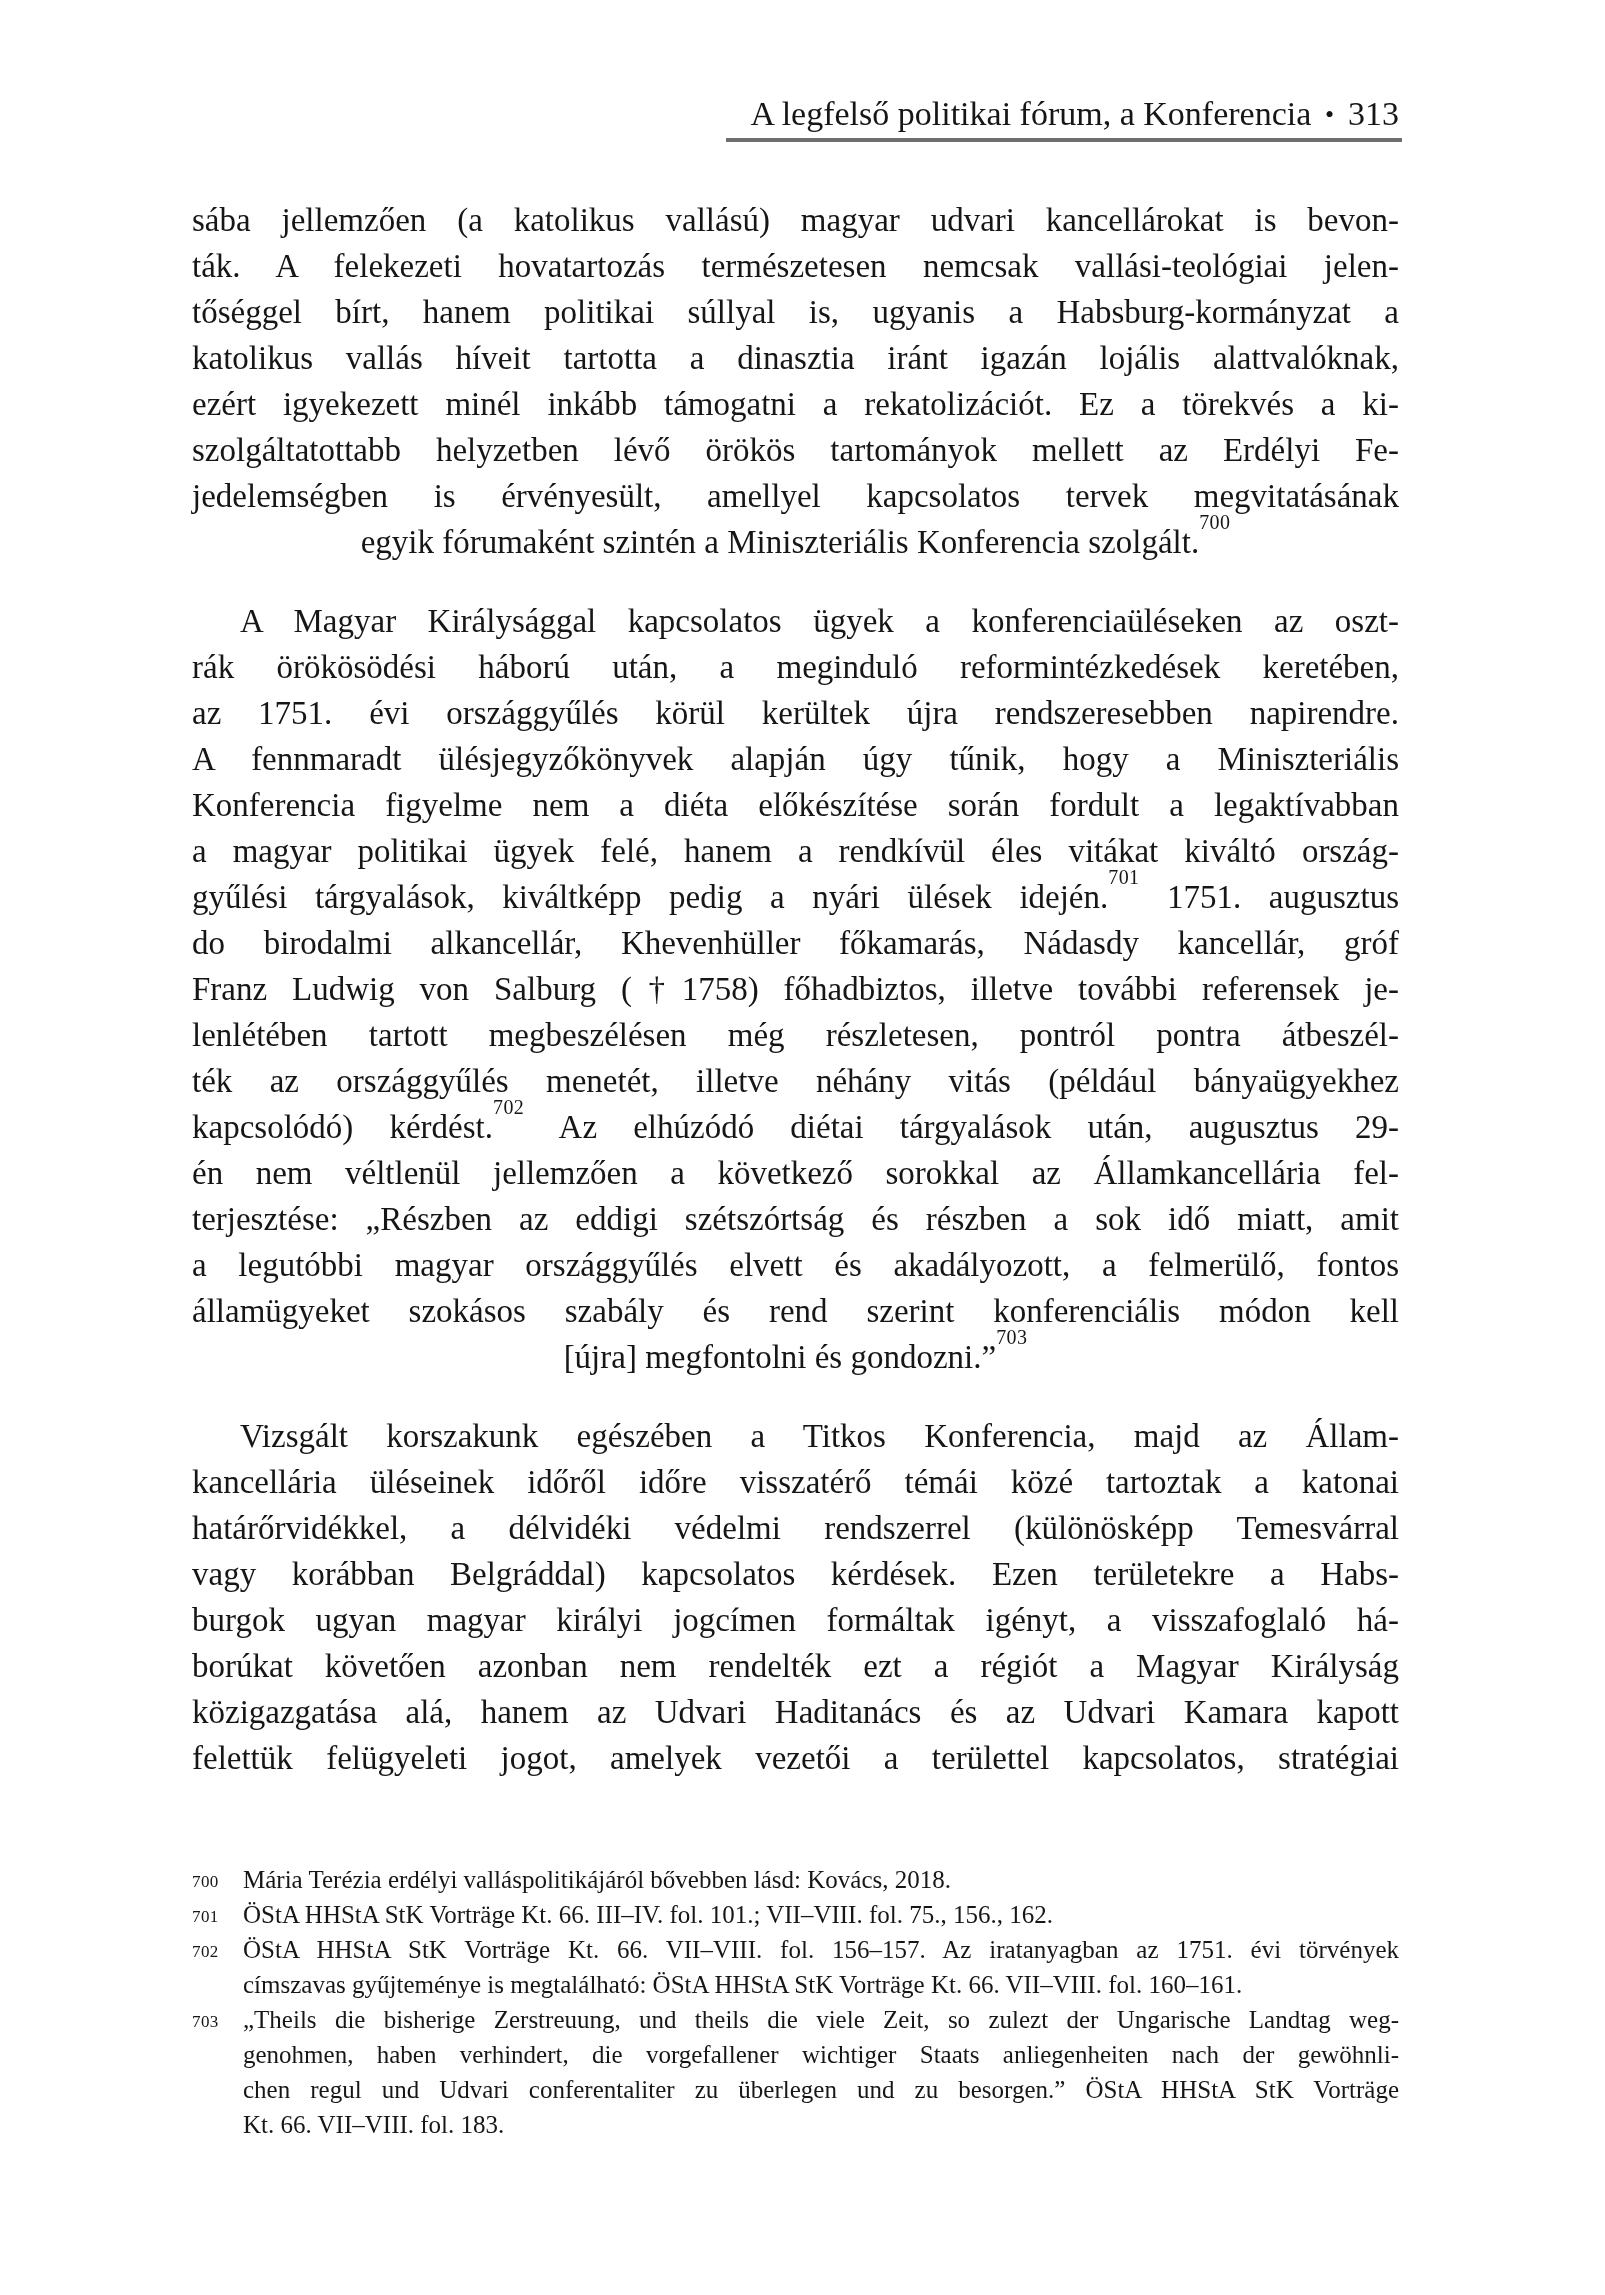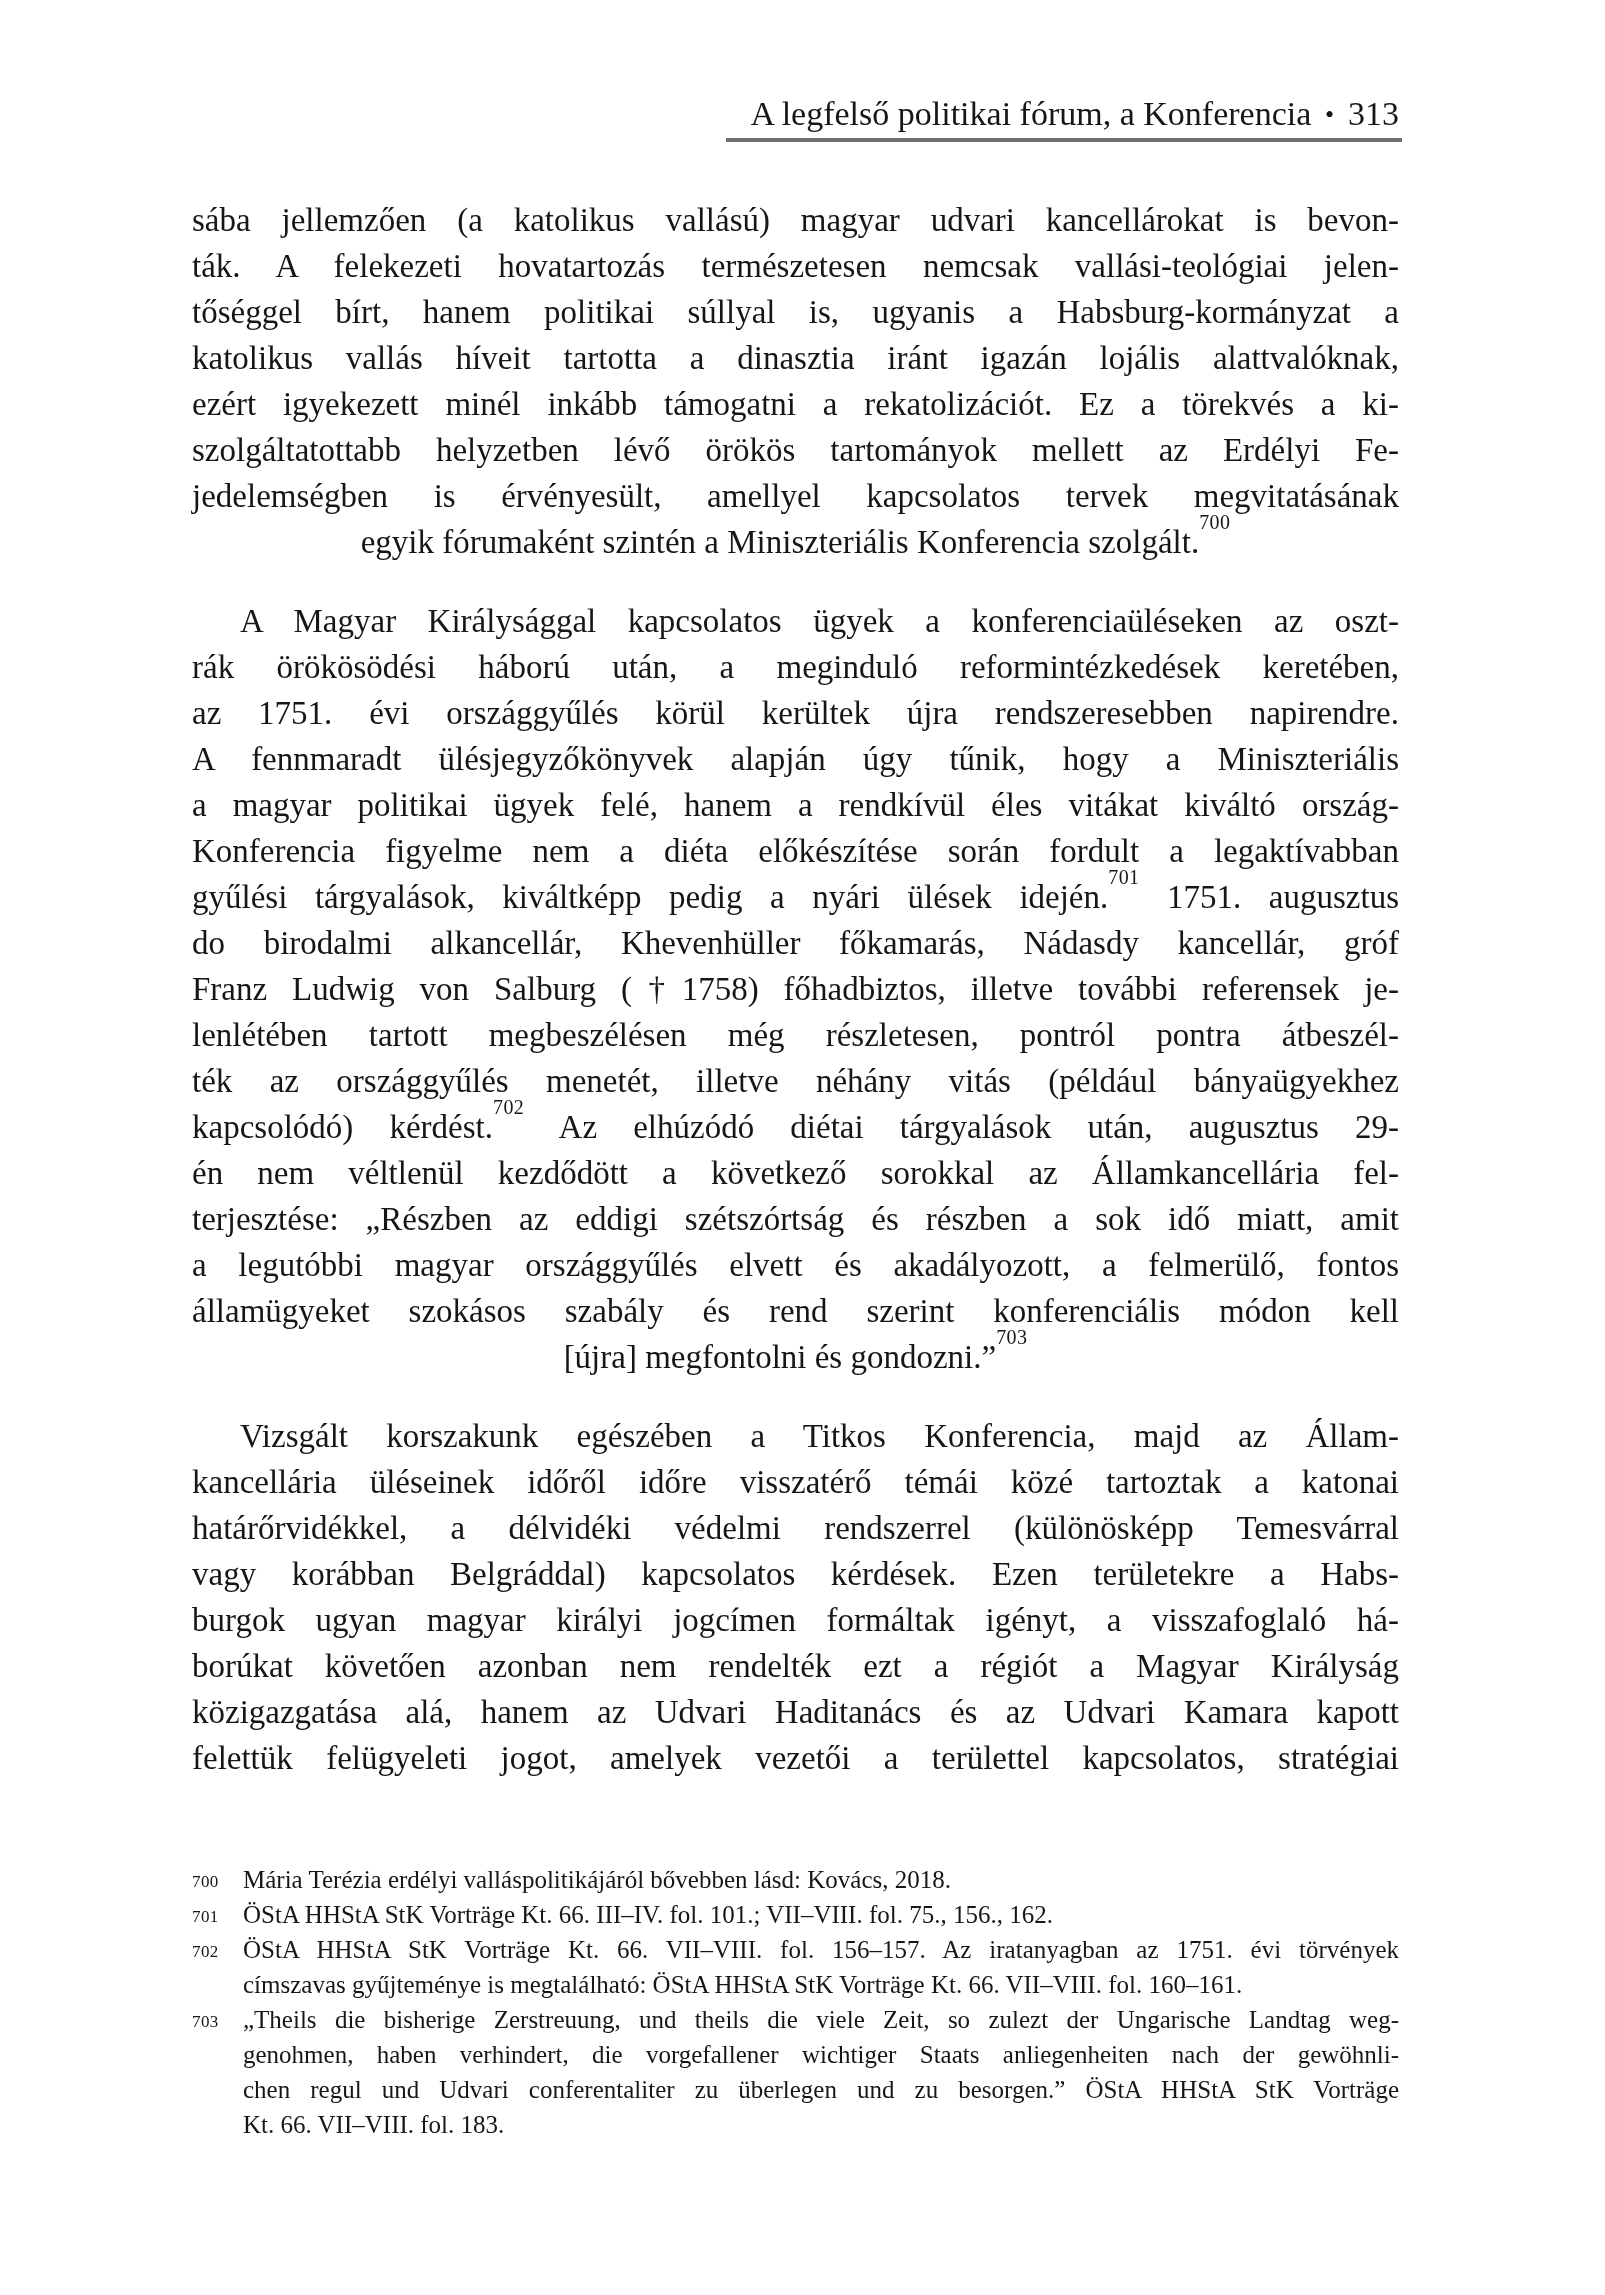--- a/index.html
+++ b/index.html
@@ -80,29 +80,29 @@
       <div class="line">jedelemségben is érvényesült, amellyel kapcsolatos tervek megvitatásának</div>
       <div class="line pl"><span>egyik fórumaként szintén a Miniszteriális Konferencia szolgált.</span><sup class="fnref">700</sup></div>
     <p></p>
 
     <p class="para">
       </p>
       <div class="line ind">A Magyar Királysággal kapcsolatos ügyek a konferenciaüléseken az oszt-</div>
       <div class="line">rák örökösödési háború után, a meginduló reformintézkedések keretében,</div>
       <div class="line">az 1751. évi országgyűlés körül kerültek újra rendszeresebben napirendre.</div>
       <div class="line">A fennmaradt ülésjegyzőkönyvek alapján úgy tűnik, hogy a Miniszteriális</div>
+      <div class="line">Konferencia figyelme nem a diéta előkészítése során fordult a legaktívabban</div>
       <div class="line">a magyar politikai ügyek felé, hanem a rendkívül éles vitákat kiváltó ország-</div>
-      <div class="line">Konferencia figyelme nem a diéta előkészítése során fordult a legaktívabban</div>
       <div class="line"><span>gyűlési tárgyalások, kiváltképp pedig a nyári ülések idején.</span><sup class="fnref">701</sup><span> 1751. augusztus</span></div>
       <div class="line">do birodalmi alkancellár, Khevenhüller főkamarás, Nádasdy kancellár, gróf</div>
       <div class="line">Franz Ludwig von Salburg (†1758) főhadbiztos, illetve további referensek je-</div>
       <div class="line">lenlétében tartott megbeszélésen még részletesen, pontról pontra átbeszél-</div>
       <div class="line">ték az országgyűlés menetét, illetve néhány vitás (például bányaügyekhez</div>
       <div class="line"><span>kapcsolódó) kérdést.</span><sup class="fnref">702</sup><span> Az elhúzódó diétai tárgyalások után, augusztus 29-</span></div>
-      <div class="line">én nem véltlenül kezdődött a következő sorokkal az Államkancellária fel-</div>
+      <div class="line">én nem véltlenül jellemzően a következő sorokkal az Államkancellária fel-</div>
       <div class="line">terjesztése: „Részben az eddigi szétszórtság és részben a sok idő miatt, amit</div>
       <div class="line">a legutóbbi magyar országgyűlés elvett és akadályozott, a felmerülő, fontos</div>
       <div class="line">államügyeket szokásos szabály és rend szerint konferenciális módon kell</div>
       <div class="line pl"><span>[újra] megfontolni és gondozni.”</span><sup class="fnref">703</sup></div>
     <p></p>
 
     <p class="para">
       </p>
       <div class="line ind">Vizsgált korszakunk egészében a Titkos Konferencia, majd az Állam-</div>
       <div class="line">kancellária üléseinek időről időre visszatérő témái közé tartoztak a katonai</div>

